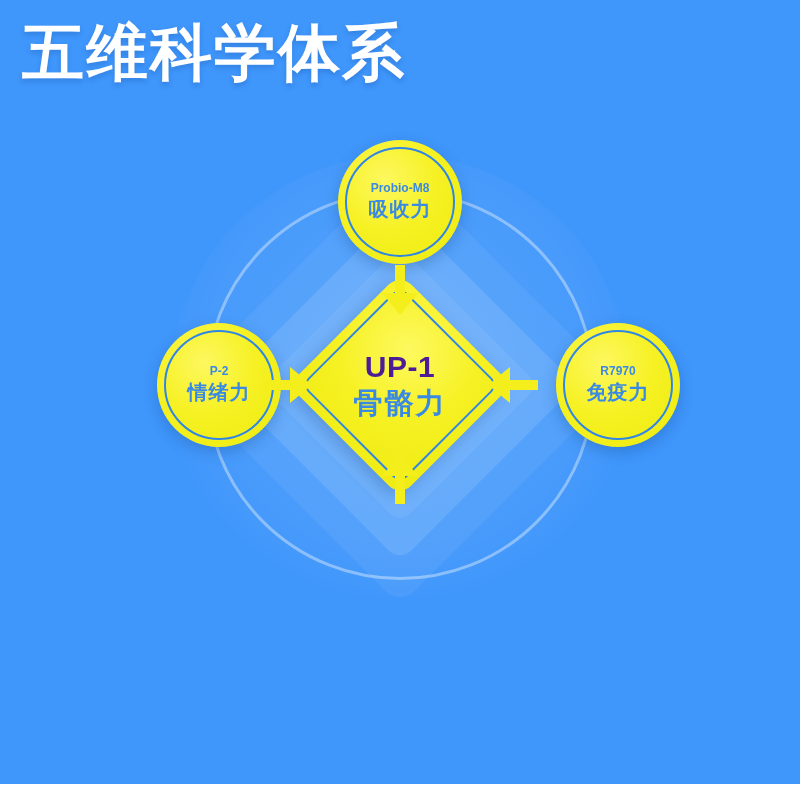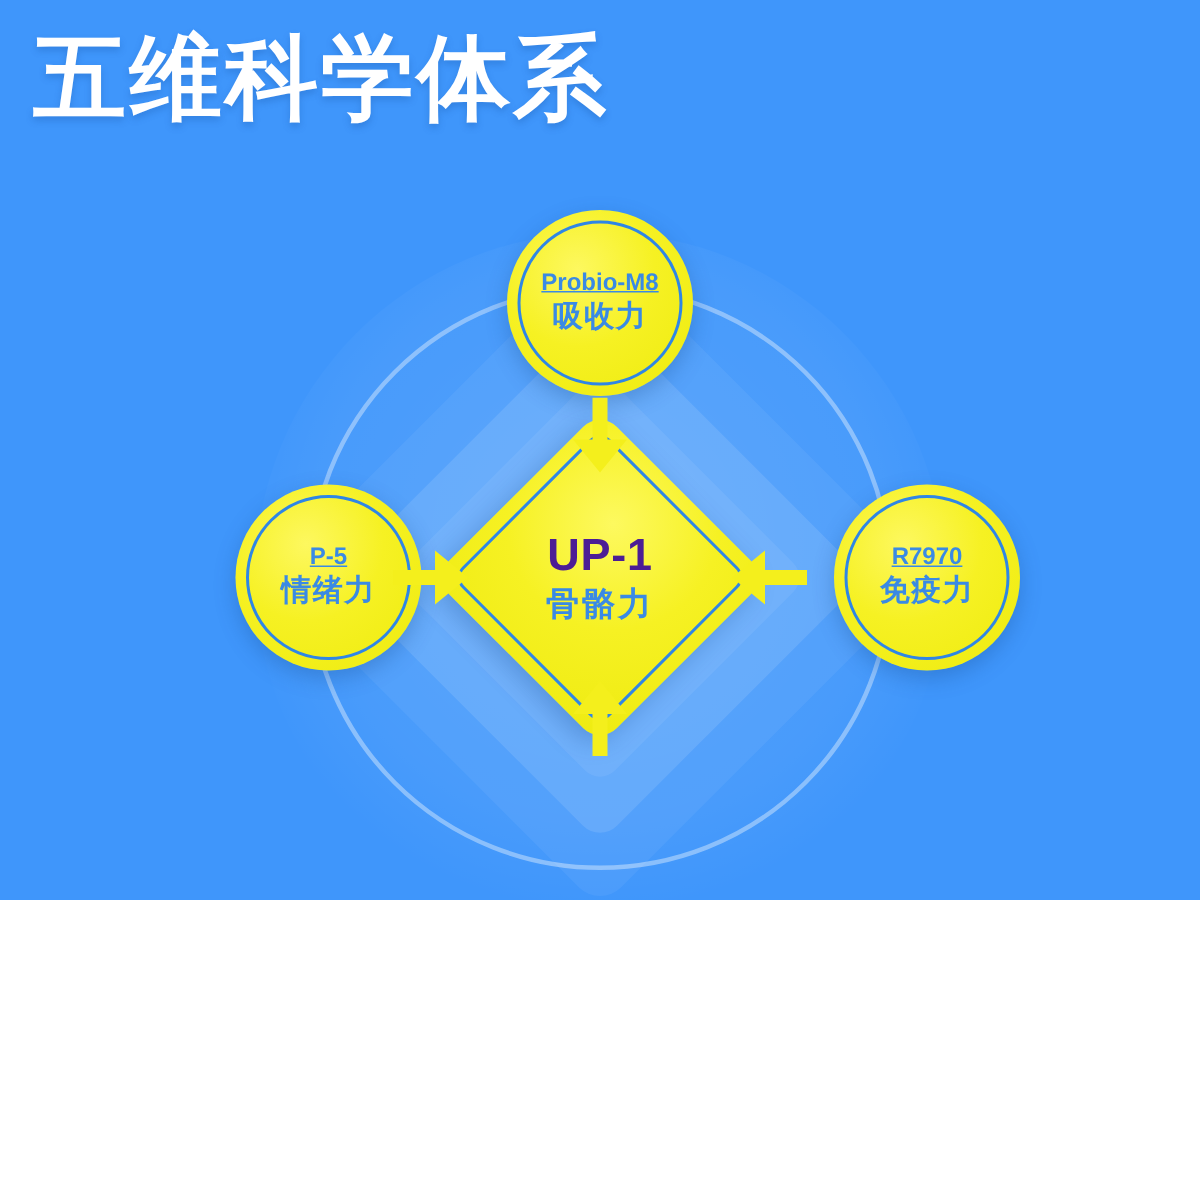--- a/index.html
+++ b/index.html
@@ -3,21 +3,21 @@
 <meta charset="utf-8">
 <style>
   html, body {
     margin: 0;
     padding: 0;
     background: #ffffff;
   }
   #poster {
     position: relative;
     width: 800px;
-    height: 600px;
+    height: 784px;
     overflow: hidden;
     background: #3f96fb;
     font-family: "Liberation Sans", "DejaVu Sans", sans-serif;
     -webkit-font-smoothing: antialiased;
   }
 
   
   .bg-layer {
     position: absolute;
     inset: 0;
@@ -127,29 +127,28 @@
     position: absolute;
     left: 7px;
     top: 7px;
     right: 7px;
     bottom: 7px;
     border-radius: 50%;
     border: 2.5px solid #2f86e6;
     pointer-events: none;
   }
   .node .code {
-    font-size: 16px;
+    font-size: 12px;
     font-weight: 700;
     color: #3a8ae4;
     line-height: 1.15;
     letter-spacing: 0px;
     white-space: nowrap;
     position: relative;
     z-index: 2;
-    text-decoration: underline;
   }
   .node .cn {
     font-size: 20px;
     font-weight: 700;
     color: #3a8ae4;
     line-height: 1.3;
     letter-spacing: 1px;
     white-space: nowrap;
     position: relative;
     z-index: 2;
@@ -194,21 +193,21 @@
     z-index: 4;
   }
   .core-text .code {
     font-size: 30px;
     font-weight: 700;
     color: #4c1d95;
     line-height: 1.15;
     letter-spacing: 0.5px;
   }
   .core-text .cn {
-    font-size: 22px;
+    font-size: 29px;
     font-weight: 700;
     color: #3a8ae4;
     line-height: 1.25;
     letter-spacing: 2px;
   }
 
   
   .arrow {
     position: absolute;
     width: 40px;
@@ -297,21 +296,21 @@
       <div class="code">UP-1</div>
       <div class="cn">骨骼力</div>
     </div>
 
     <div class="node n-top">
       <div class="code">Probio-M8</div>
       <div class="cn">吸收力</div>
     </div>
 
     <div class="node n-left">
-      <div class="code">P-5</div>
+      <div class="code">P-2</div>
       <div class="cn">情绪力</div>
     </div>
 
     <div class="node n-right">
       <div class="code">R7970</div>
       <div class="cn">免疫力</div>
     </div>
 
   </div>
 

